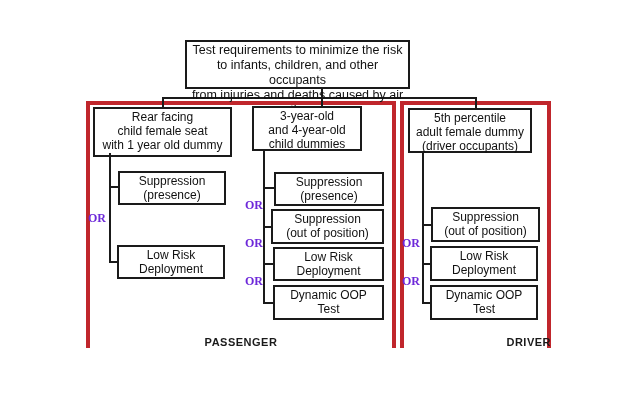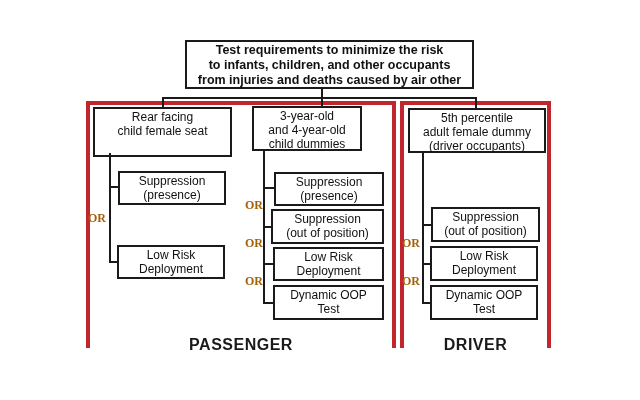--- a/index.html
+++ b/index.html
@@ -35,54 +35,55 @@
     border: 4px solid var(--red);
     border-bottom: none;
     background: transparent;
   }
   .or {
     position: absolute;
     font-family: "Liberation Serif", serif;
     font-weight: bold;
     font-size: 12px;
     line-height: 12px;
-    color: #a16207;
+    color: #6d28d9;
   }
   .seclabel {
     position: absolute;
     font-weight: bold;
-    font-size: 16px;
+    font-size: 11px;
     letter-spacing: 0.5px;
     text-align: center;
     color: #1a1a1a;
   }
 </style>
 </head>
 <body>
 
 <div class="canvas">
 
   <div class="redframe" style="left:86px; top:101px; width:310px; height:247px;"></div>
   <div class="redframe" style="left:400px; top:101px; width:151px; height:247px;"></div>
 
   <div class="line" style="left:321px; top:88px; width:2px; height:11px;"></div>
   <div class="line" style="left:162px; top:97px; width:315px; height:2px;"></div>
   <div class="line" style="left:162px; top:97px; width:2px; height:11px;"></div>
   <div class="line" style="left:321px; top:97px; width:2px; height:10px;"></div>
   <div class="line" style="left:475px; top:97px; width:2px; height:13px;"></div>
 
-  <div class="box title-box" style="left:185px; top:40px; width:289px; height:49px;font-weight:bold;">
+  <div class="box title-box" style="left:185px; top:40px; width:225px; height:49px;">
     <span>Test requirements to minimize the risk</span>
     <span>to infants, children, and other occupants</span>
     <span>from injuries and deaths caused by air other</span>
   </div>
 
   <div class="box hdr" style="left:93px; top:107px; width:139px; height:50px;">
     <span>Rear facing</span>
     <span>child female seat</span>
+    <span>with 1 year old dummy</span>
   </div>
   <div class="line" style="left:109px; top:153px; width:2px; height:110px;"></div>
   <div class="line" style="left:111px; top:186px; width:8px; height:2px;"></div>
   <div class="line" style="left:111px; top:261px; width:7px; height:2px;"></div>
 
   <div class="box opt" style="left:118px; top:171px; width:108px; height:34px;">
     <span>Suppression</span>
     <span>(presence)</span>
   </div>
   <div class="or" style="left:88px; top:212px;">OR</div>
@@ -115,21 +116,21 @@
   <div class="box opt" style="left:273px; top:247px; width:111px; height:34px;">
     <span>Low Risk</span>
     <span>Deployment</span>
   </div>
   <div class="or" style="left:245px; top:275px;">OR</div>
   <div class="box opt" style="left:273px; top:285px; width:111px; height:35px;">
     <span>Dynamic OOP</span>
     <span>Test</span>
   </div>
 
-  <div class="box hdr" style="left:408px; top:108px; width:138px; height:45px;">
+  <div class="box hdr" style="left:408px; top:108px; width:124px; height:45px;">
     <span>5th percentile</span>
     <span>adult female dummy</span>
     <span>(driver occupants)</span>
   </div>
   <div class="line" style="left:422px; top:152px; width:2px; height:152px;"></div>
   <div class="line" style="left:424px; top:224px; width:7px; height:2px;"></div>
   <div class="line" style="left:424px; top:263px; width:6px; height:2px;"></div>
   <div class="line" style="left:424px; top:302px; width:6px; height:2px;"></div>
 
   <div class="box opt" style="left:431px; top:207px; width:109px; height:35px;">
@@ -141,15 +142,15 @@
     <span>Low Risk</span>
     <span>Deployment</span>
   </div>
   <div class="or" style="left:402px; top:275px;">OR</div>
   <div class="box opt" style="left:430px; top:285px; width:108px; height:35px;">
     <span>Dynamic OOP</span>
     <span>Test</span>
   </div>
 
   <div class="seclabel" style="left:86px; top:336px; width:310px;">PASSENGER</div>
-  <div class="seclabel" style="left:400px; top:336px; width:151px;">DRIVER</div>
+  <div class="seclabel" style="left:400px; top:336px; width:151px;text-align:right;">DRIVER</div>
 
 </div>
 
 </body></html>

